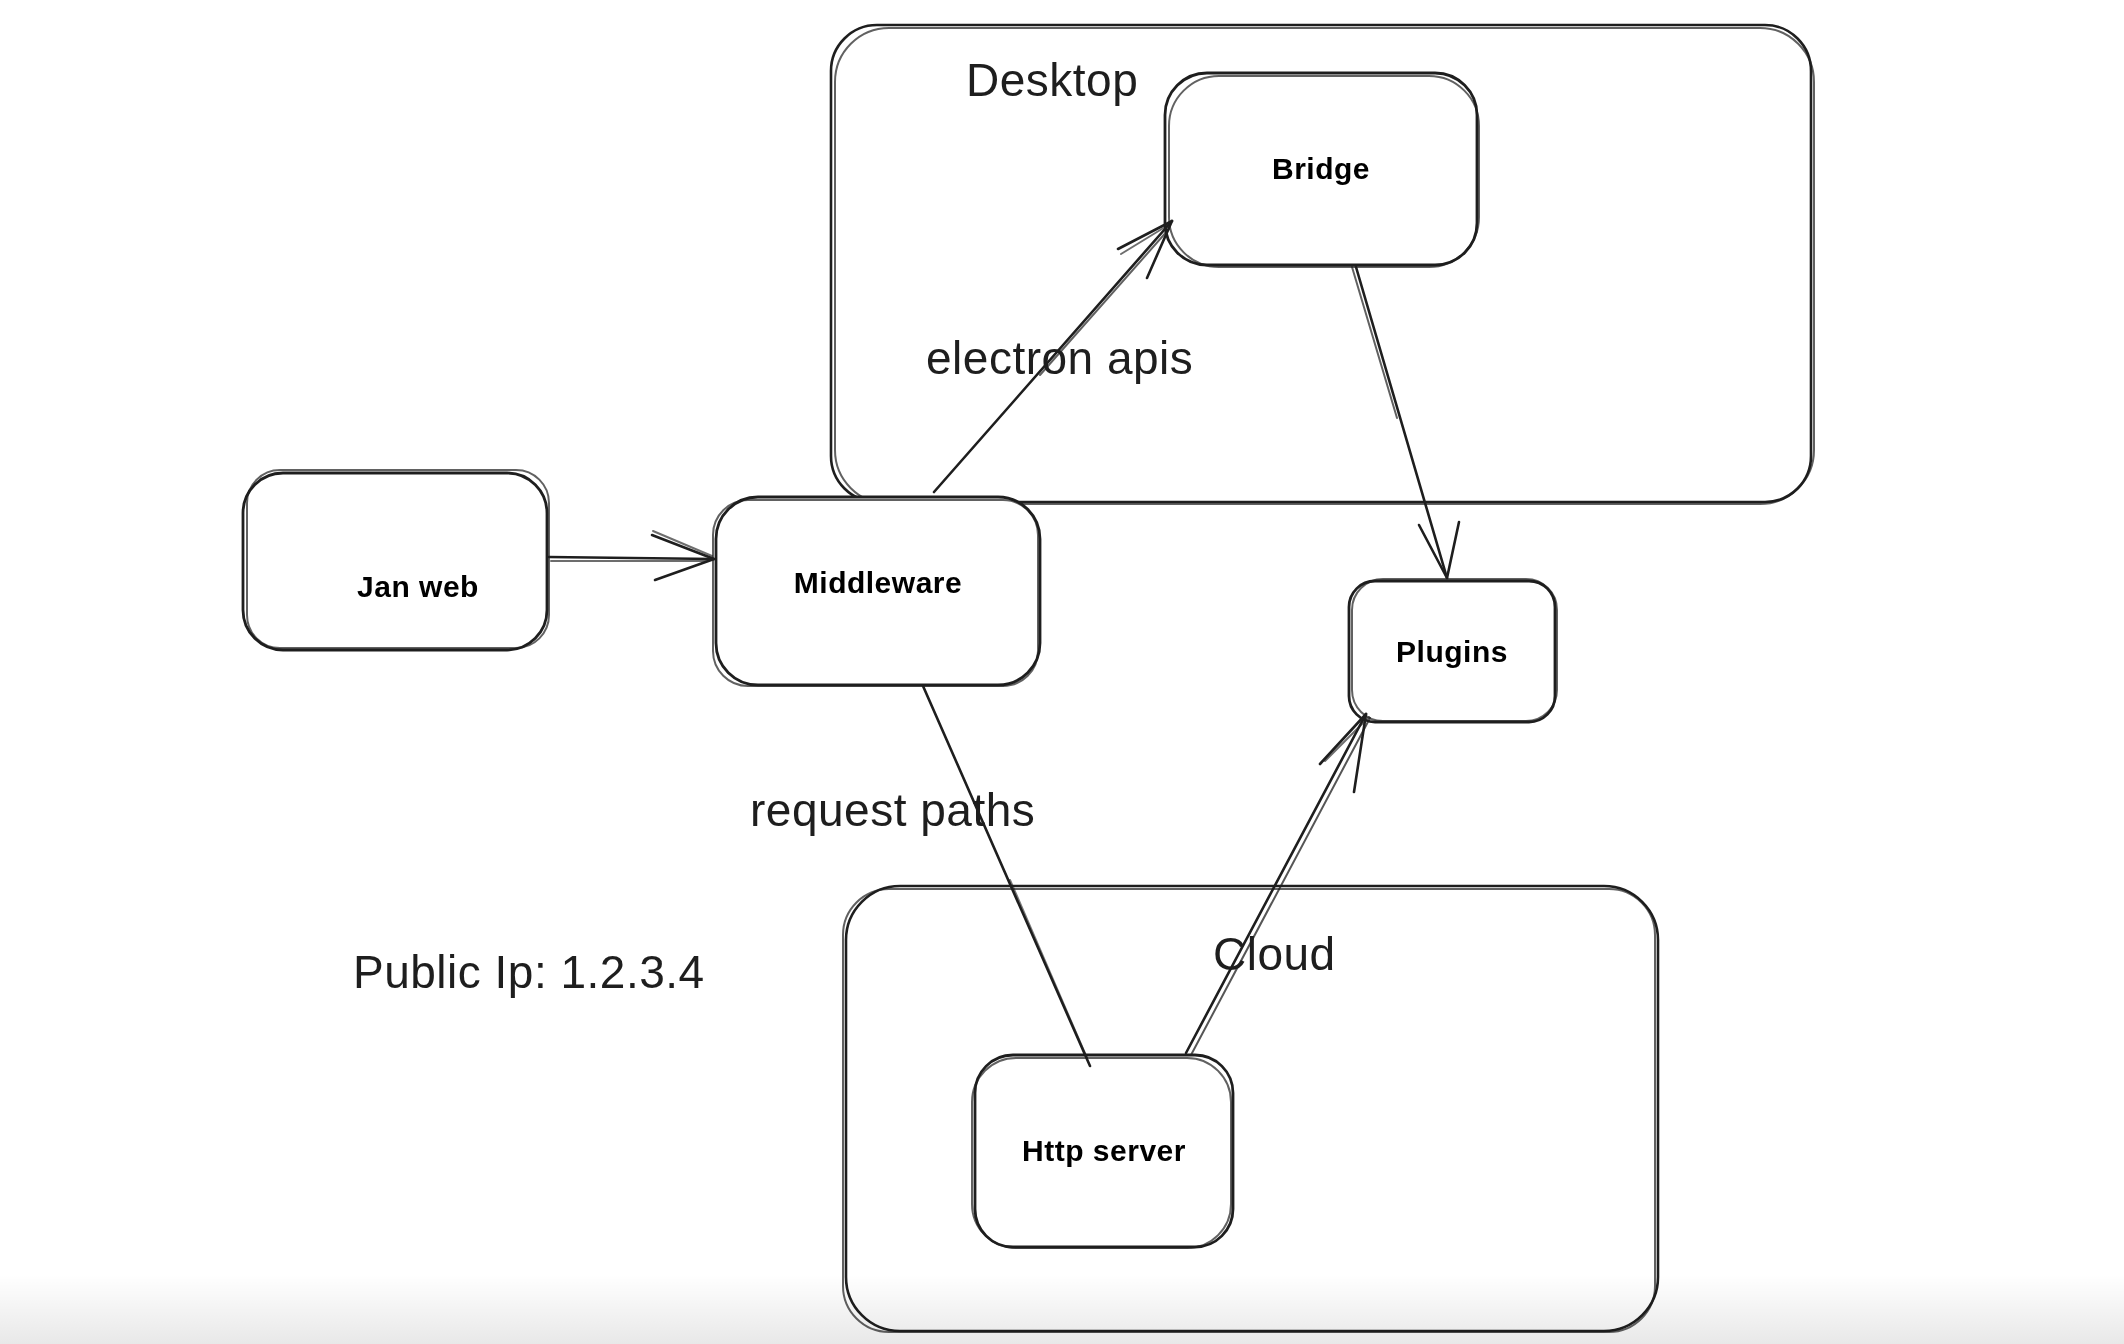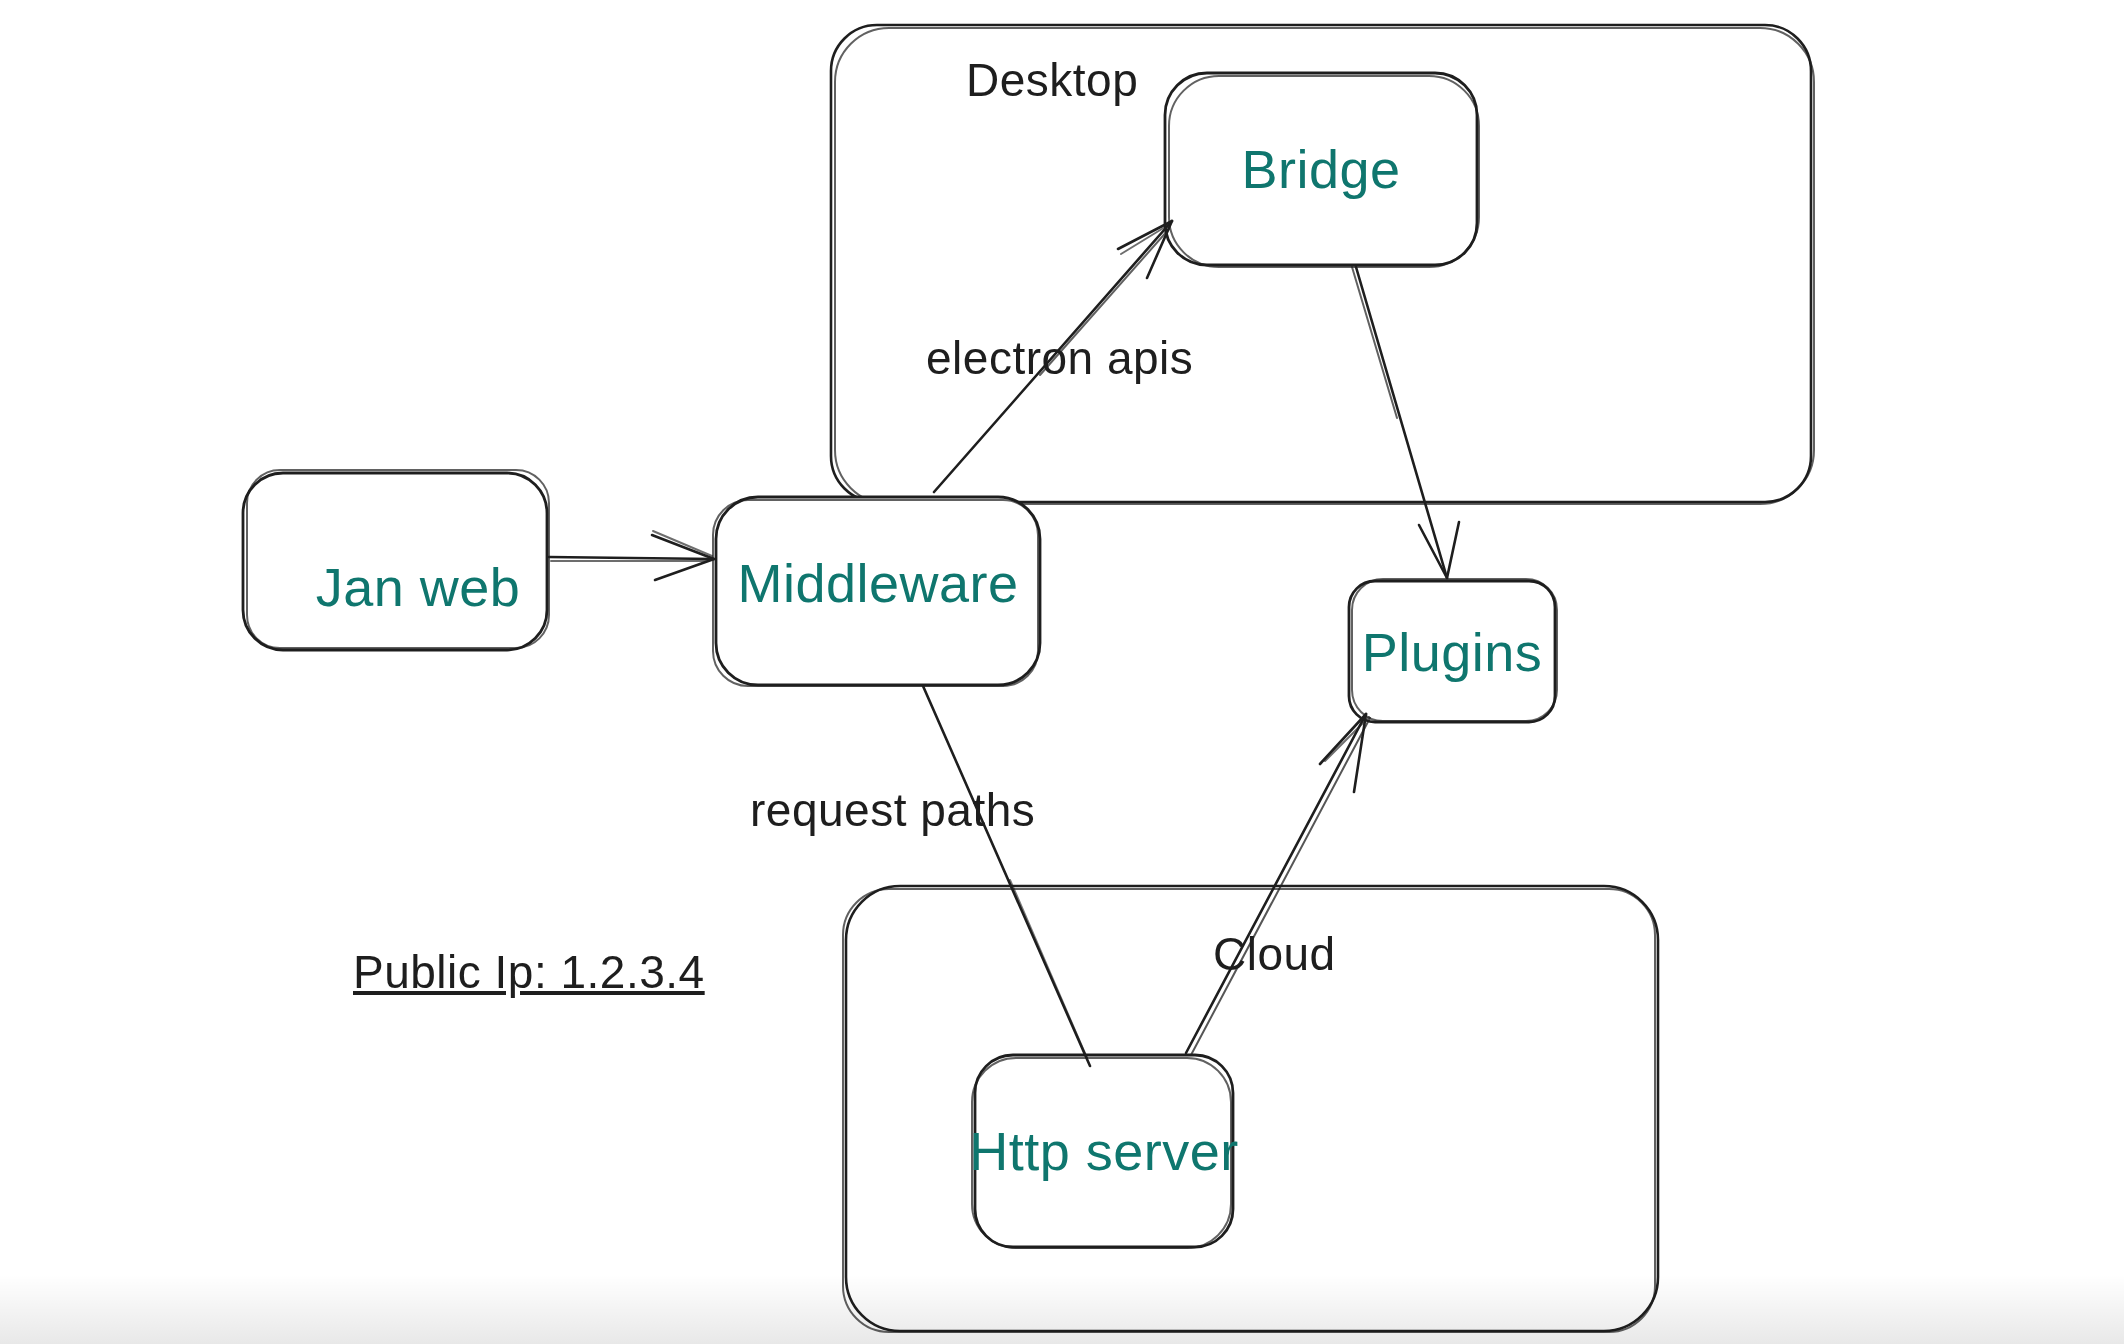--- a/index.html
+++ b/index.html
@@ -12,21 +12,21 @@
   .lbl {
     position:absolute; white-space:nowrap;
     font-size:46px; line-height:1.25; letter-spacing:0.5px;
     color:#1e1e1e;
   }
   .node-hit {
     position:absolute; display:flex; align-items:center; justify-content:center;
     background:transparent;
   }
   .node-hit .lbl-in {
-    white-space:nowrap; font-size:54px; letter-spacing:0.5px; color:#0f766e;
+    white-space:nowrap; font-size:30px; letter-spacing:0.5px; color:#000000;font-weight:bold;
   }
   .note-line { display:block; height:62px; }
   #bottom-shade {
     position:absolute; left:0; right:0; bottom:0; height:70px;
     background:linear-gradient(to bottom, rgba(0,0,0,0) 0%, rgba(0,0,0,0.09) 100%);
     pointer-events:none;
   }
 </style>
 </head>
 <body>
@@ -120,17 +120,17 @@
   <span class="lbl-in">Plugins</span>
 </div>
 
 <div class="node-hit" style="left:975px; top:1055px; width:258px; height:192px;border-radius:29px;">
   <span class="lbl-in">Http server</span>
 </div>
 
 <div class="lbl" style="left:926px; top:330px;">electron apis</div>
 <div class="lbl" style="left:750px; top:782px;">request paths</div>
 
-<div class="lbl" style="left:353px; top:944px;text-decoration:underline;">
+<div class="lbl" style="left:353px; top:944px;">
   <span class="note-line">Public Ip: 1.2.3.4</span>
 </div>
 
 <div id="bottom-shade"></div>
 
 </body></html>

